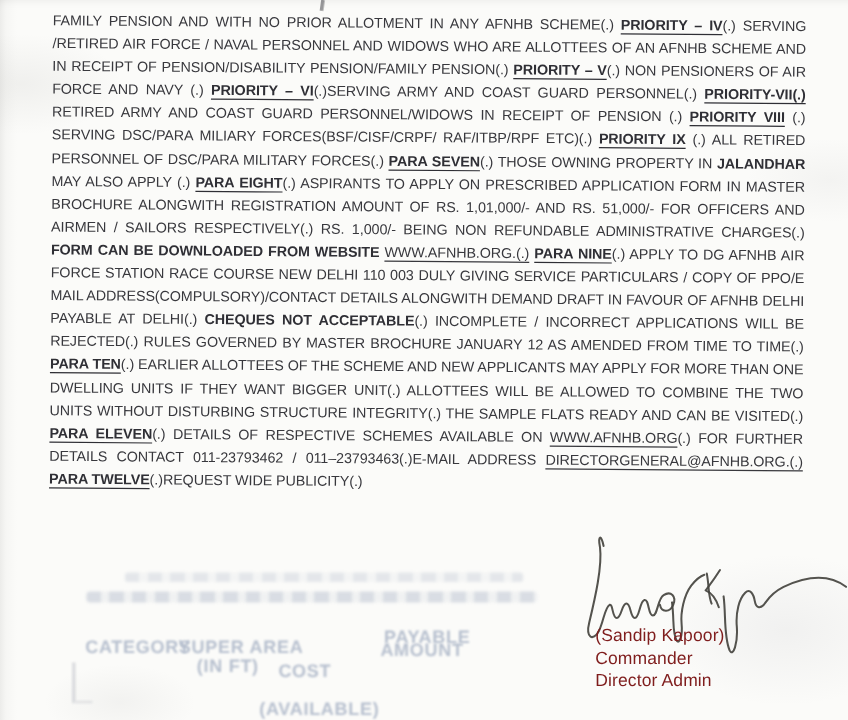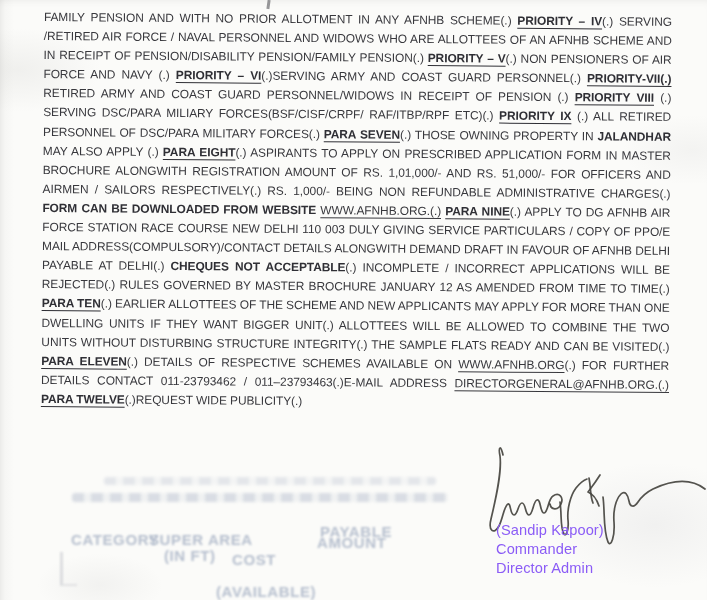--- a/index.html
+++ b/index.html
@@ -28,21 +28,21 @@
   .doc-text .u{text-decoration:underline;text-decoration-thickness:1.2px;text-underline-offset:3px;}
   .topmark{
     position:absolute;left:267px;top:0;width:3px;height:9px;
     background:rgba(70,70,75,.55);filter:blur(.4px);transform:rotate(8deg);
   }
   
   .signature-svg{position:absolute;left:470px;top:442px;width:240px;height:118px;}
   .signature-svg path{fill:none;stroke:#45443f;stroke-width:1.7;stroke-linecap:round;stroke-linejoin:round;opacity:.92;}
   .sig-block{
     position:absolute;left:496px;top:521px;
-    color:#8b5cf6;font-size:14.6px;line-height:18.9px;letter-spacing:.1px;
+    color:#7f1d1d;font-size:14.6px;line-height:18.9px;letter-spacing:.1px;
   }
   
   .smudge{
     position:absolute;height:8px;border-radius:3px;filter:blur(1.4px);
     background:repeating-linear-gradient(90deg,rgba(150,162,185,.45) 0 12px,rgba(150,162,185,.14) 12px 19px);
   }
   .smudge.s1{left:104px;top:477px;width:332px;opacity:.5;}
   .smudge.s2{left:72px;top:493px;width:376px;opacity:.75;height:9px;}
   .bleed{
     position:absolute;color:#b6bfce;font-weight:bold;font-size:15px;

